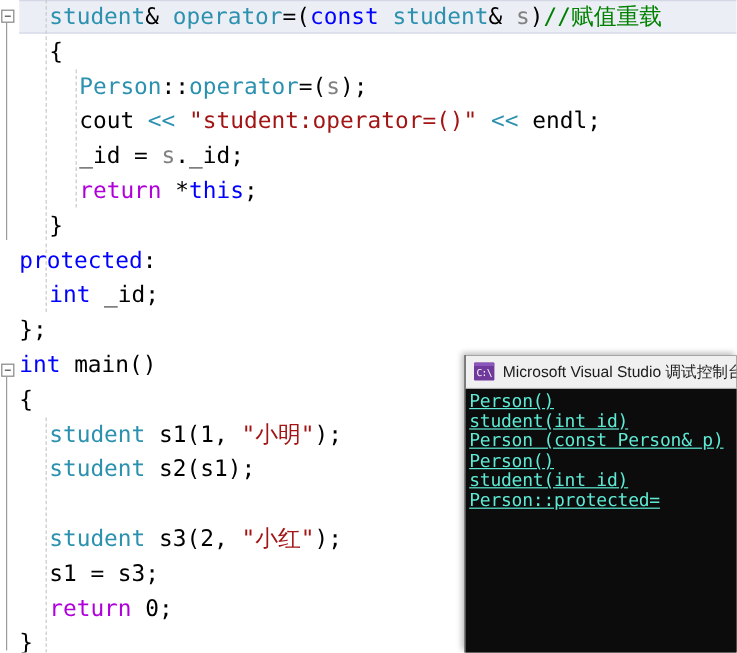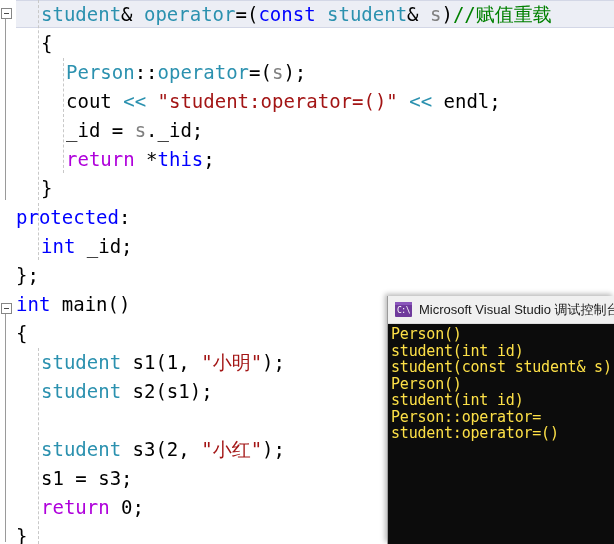--- a/index.html
+++ b/index.html
@@ -159,23 +159,24 @@
     position: relative;
     background: #0c0c0c;
     height: 220px;
     padding: 2px 0 0 3px;
     overflow: hidden;
   }
   .console-line {
     font-family: "DejaVu Sans Mono", monospace;
     font-size: 15px;
     line-height: 16.5px;
-    color: #fde047;
+    color: #5eead4;
     white-space: pre;
     letter-spacing: -0.2px;
+    text-decoration: underline;
   }
   .console-line.blank { height: 16.5px; }
   .console-line.cn {
     font-family: "DejaVu Sans", sans-serif;
     font-size: 14px;
   }
 </style>
 </head>
 <body>
 
@@ -204,22 +205,21 @@
     <div class="console-titlebar">
       <div class="console-icon">
         <div class="bar"></div>
         <div class="prompt">C:\</div>
       </div>
       <div class="console-title-text">Microsoft Visual Studio 调试控制台</div>
     </div>
     <div class="console-body" id="console-body">
         <div class="console-line">Person()</div>
         <div class="console-line">student(int id)</div>
-        <div class="console-line">student(const student&amp; s)</div>
+        <div class="console-line">Person (const Person&amp; p)</div>
         <div class="console-line">Person()</div>
         <div class="console-line">student(int id)</div>
-        <div class="console-line">Person::operator=</div>
-        <div class="console-line">student:operator=()</div>
+        <div class="console-line">Person::protected=</div>
         <div class="console-line blank"></div>
       </div>
   </div>
 
 </div>
 
 </body></html>

